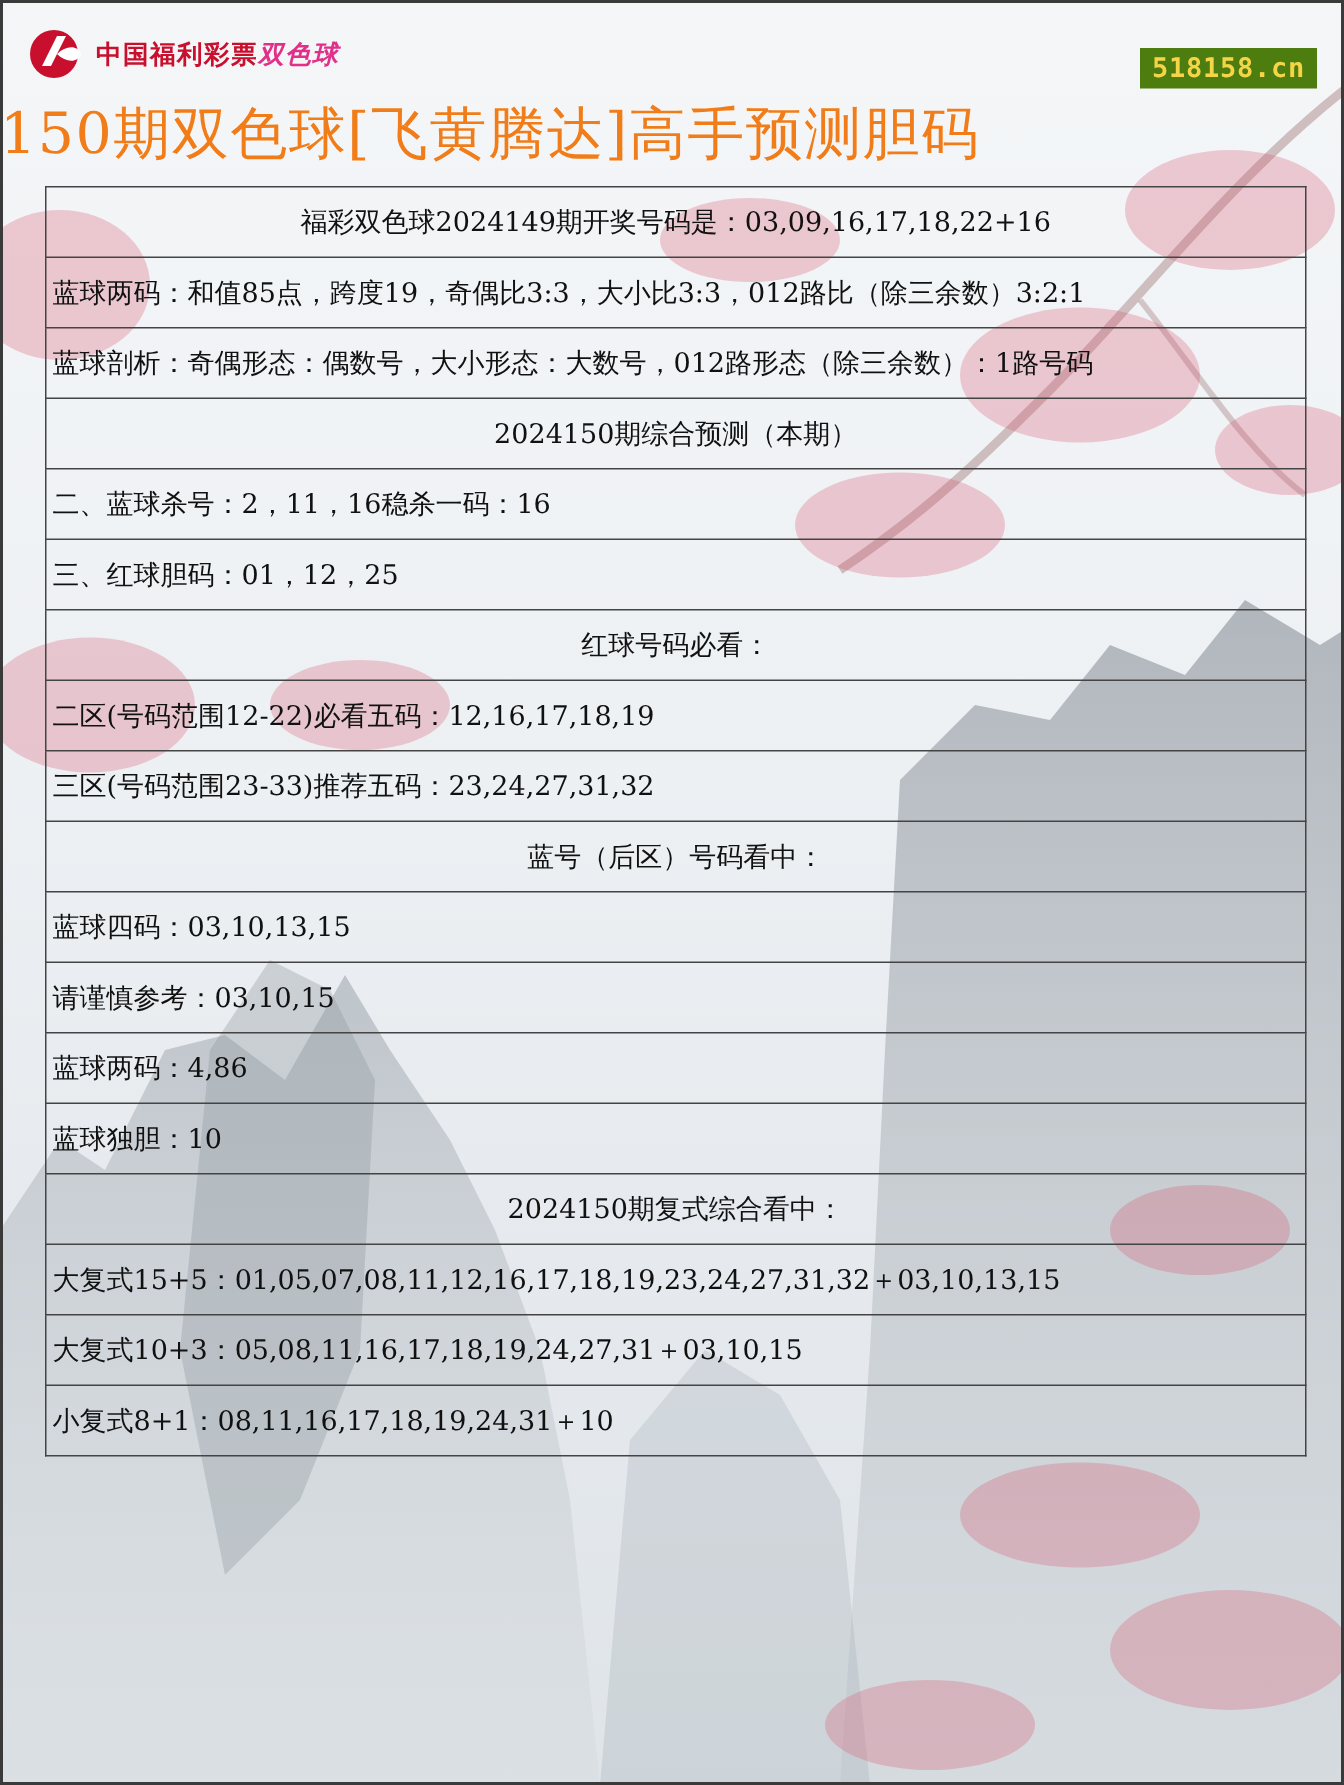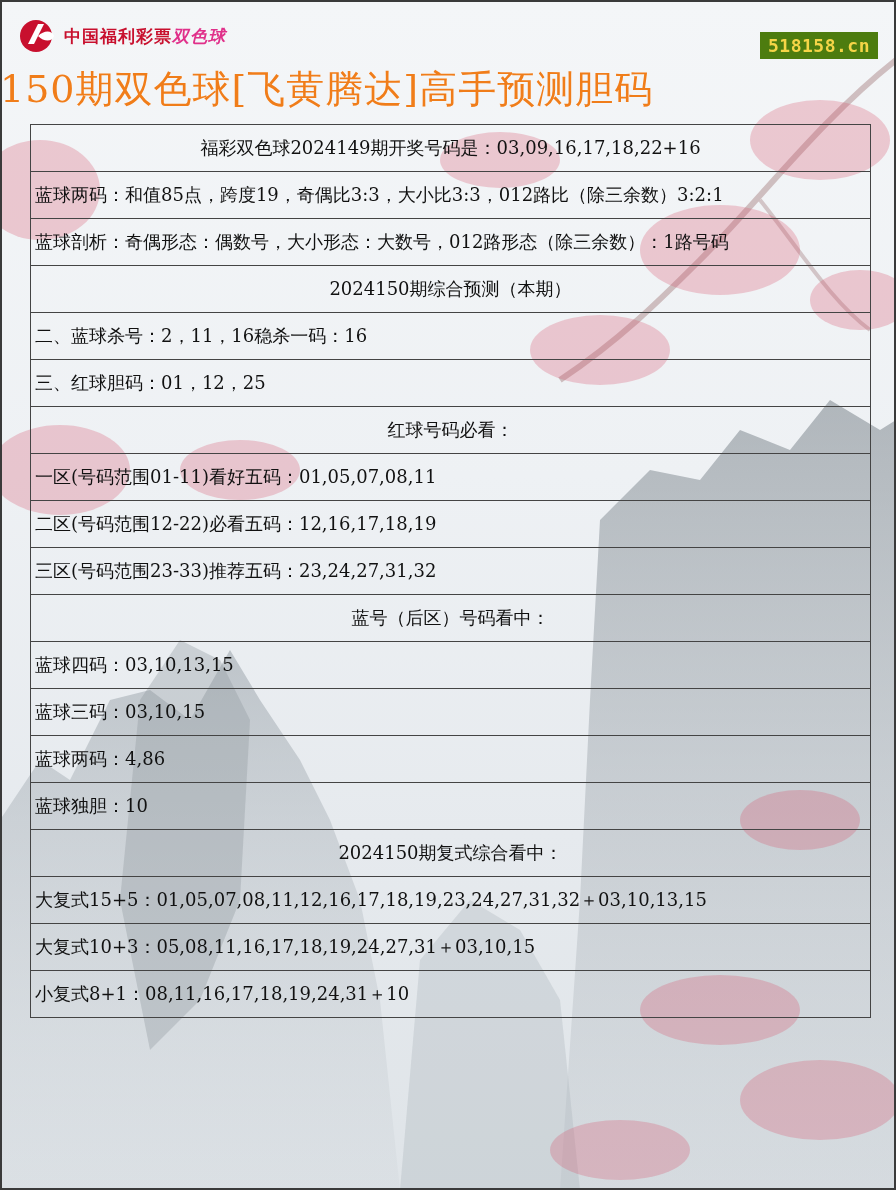--- a/index.html
+++ b/index.html
@@ -105,36 +105,33 @@
       <tr>
         <td>二、蓝球杀号：2，11，16稳杀一码：16</td>
       </tr>
       <tr>
         <td>三、红球胆码：01，12，25</td>
       </tr>
       <tr>
         <td class="center">红球号码必看：</td>
       </tr>
       <tr>
-        <td>一区(号码范围01-11)看好五码：01,05,07,08,11</td>
-      </tr>
-      <tr>
         <td>二区(号码范围12-22)必看五码：12,16,17,18,19</td>
       </tr>
       <tr>
         <td>三区(号码范围23-33)推荐五码：23,24,27,31,32</td>
       </tr>
       <tr>
         <td class="center">蓝号（后区）号码看中：</td>
       </tr>
       <tr>
         <td>蓝球四码：03,10,13,15</td>
       </tr>
       <tr>
-        <td>蓝球三码：03,10,15</td>
+        <td>请谨慎参考：03,10,15</td>
       </tr>
       <tr>
         <td>蓝球两码：4,86</td>
       </tr>
       <tr>
         <td>蓝球独胆：10</td>
       </tr>
       <tr>
         <td class="center">2024150期复式综合看中：</td>
       </tr>

